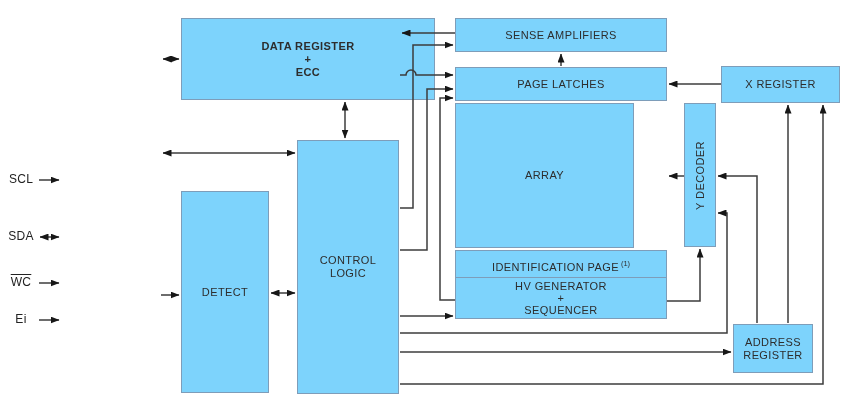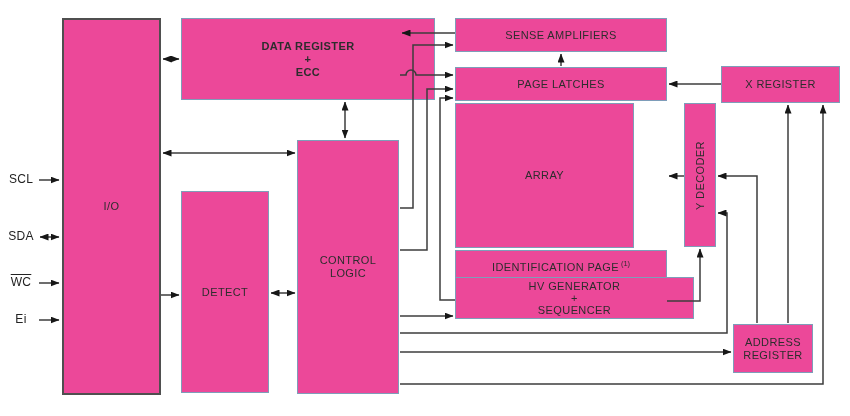--- a/index.html
+++ b/index.html
@@ -1,21 +1,21 @@
 <!DOCTYPE html>
 <html><head>
 <meta charset="utf-8">
 <style>
   html,body{margin:0;padding:0;background:#ffffff;}
   #canvas{
     position:relative;width:850px;height:416px;background:#ffffff;overflow:hidden;
     font-family:"Liberation Sans","DejaVu Sans",sans-serif;color:#2d2d2d;
   }
   .block{
-    position:absolute;box-sizing:border-box;background:#ec4899;
+    position:absolute;box-sizing:border-box;background:#7dd3fc;
     border:1.5px solid #7e9db9;
     display:flex;flex-direction:column;align-items:center;justify-content:center;
     font-size:11px;letter-spacing:.4px;line-height:13px;text-align:center;
   }
   .block.dark{border:2px solid #4f4f4f;}
   .block .ln{display:block;}
   .gap-lines{line-height:22px;}
   .tight-lines{line-height:12px;}
   sup.note{font-size:7.5px;vertical-align:super;margin-left:2px;letter-spacing:0;}
   .vtext{white-space:nowrap;transform:rotate(-90deg);}
@@ -38,23 +38,20 @@
   <div class="pin" style="top:229px;">
     <span>SDA</span>
   </div>
   <div class="pin" style="top:275px;">
     <span class="ovl">WC</span>
   </div>
   <div class="pin" style="top:312px;">
     <span>Ei</span>
   </div>
 
-  <div class="block dark" style="left:62px;top:18px;width:99px;height:377px;">
-    <span class="ln">I/O</span>
-  </div>
 
   <div class="block" style="left:181px;top:18px;width:254px;height:82px;font-weight:bold;">
     <span class="ln">DATA REGISTER</span>
     <span class="ln">+</span>
     <span class="ln">ECC</span>
   </div>
 
   <div class="block gap-lines" style="left:181px;top:191px;width:88px;height:202px;">
     <span class="ln">DETECT</span>
   </div>
@@ -73,21 +70,21 @@
   </div>
 
   <div class="block" style="left:455px;top:103px;width:179px;height:145px;">
     <span class="ln">ARRAY</span>
   </div>
 
   <div class="block" style="left:455px;top:250px;width:212px;height:31px;">
     <span class="ln"><span>IDENTIFICATION PAGE</span><sup class="note">(1)</sup></span>
   </div>
 
-  <div class="block tight-lines" style="left:455px;top:277px;width:239px;height:42px;">
+  <div class="block tight-lines" style="left:455px;top:277px;width:212px;height:42px;">
     <span class="ln">HV GENERATOR</span>
     <span class="ln">+</span>
     <span class="ln">SEQUENCER</span>
   </div>
 
   <div class="block" style="left:721px;top:66px;width:119px;height:37px;">
     <span class="ln">X REGISTER</span>
   </div>
 
   <div class="block" style="left:684px;top:103px;width:32px;height:144px;">

